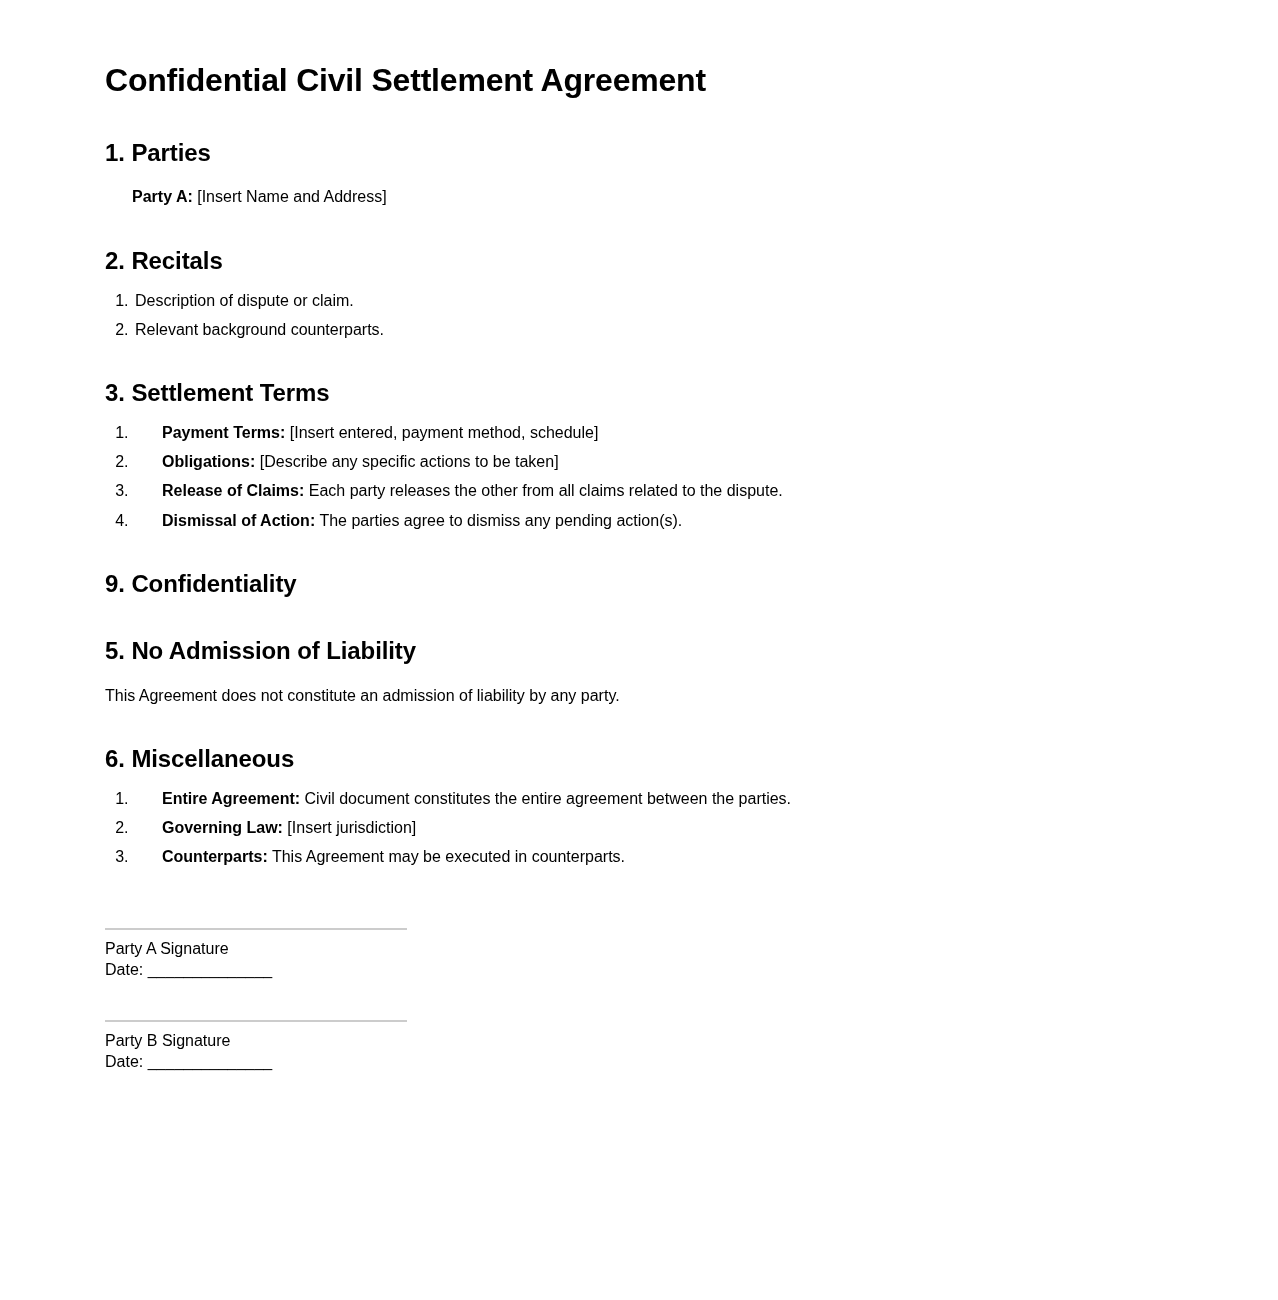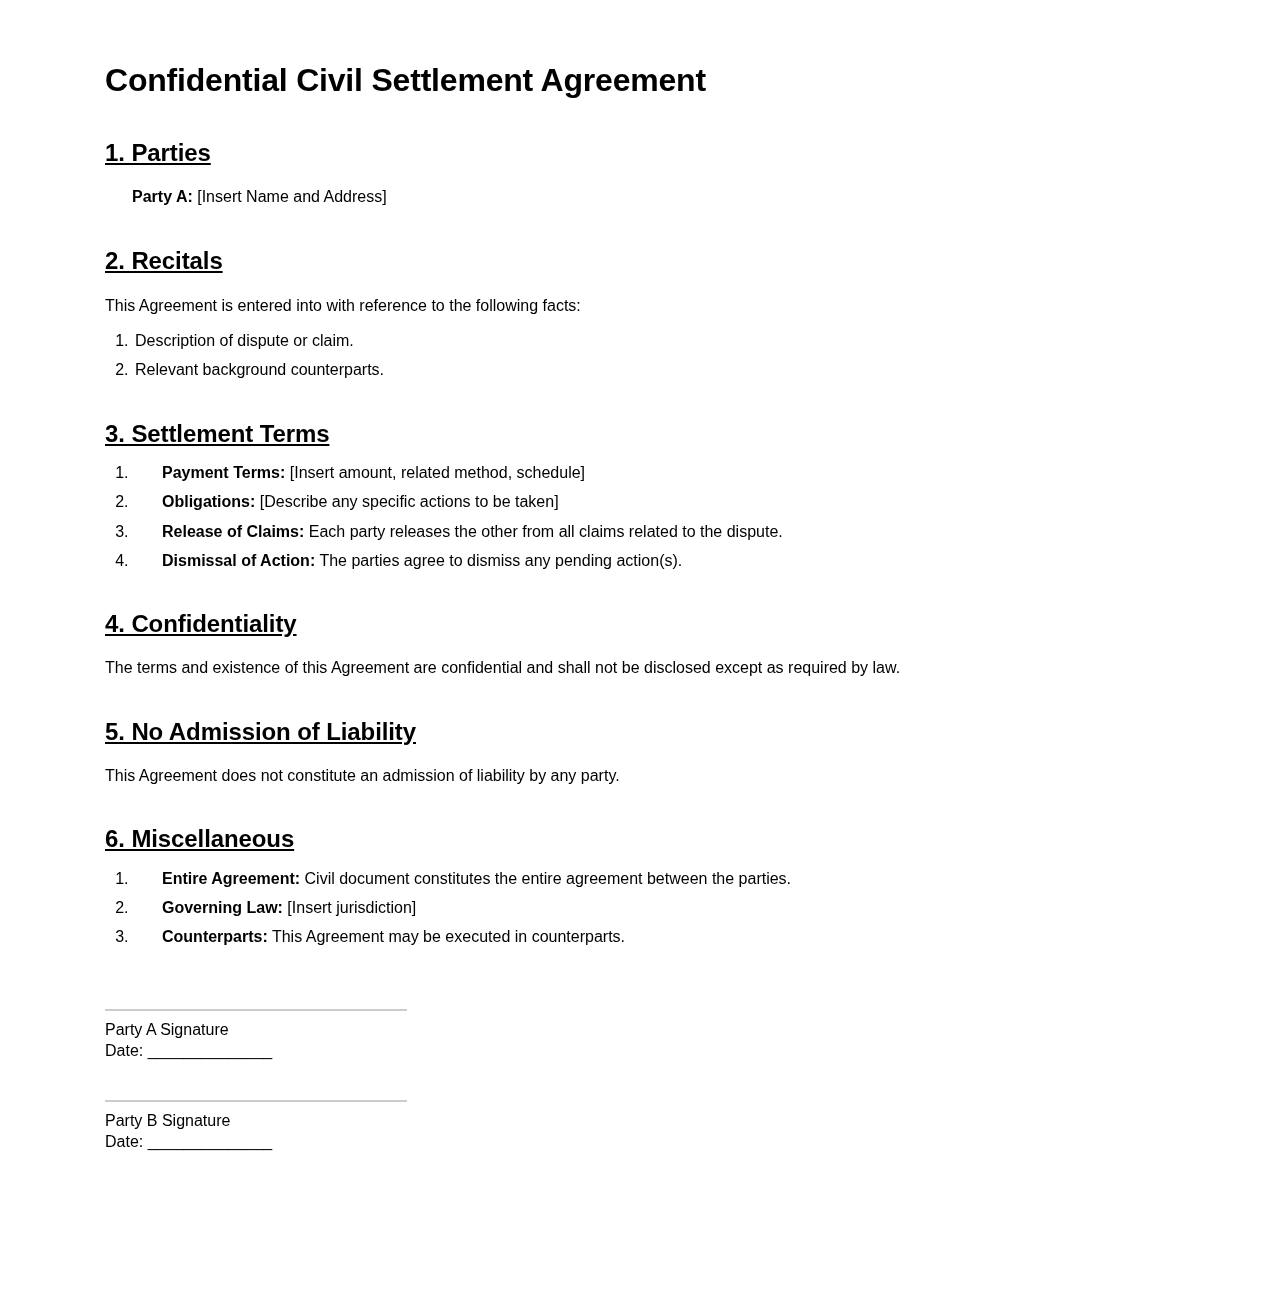--- a/index.html
+++ b/index.html
@@ -34,21 +34,20 @@
     margin: 0;
     padding: 0;
   }
   .section-heading {
     font-size: 24px;
     font-weight: bold;
     line-height: 1.15;
     margin: 40px 0 0 0;
     padding: 0;
     letter-spacing: -0.1px;
-    text-decoration: underline;
   }
   p.body-text {
     font-size: 16px;
     line-height: 1.2;
     margin: 21px 0 0 0;
     padding: 0;
   }
   p.party-line {
     font-size: 16px;
     line-height: 1.25;
@@ -112,52 +111,50 @@
 
   <section class="section">
     <h2 class="section-heading">1. Parties</h2>
     <p class="party-line first">
       <span class="lbl">Party A:</span><span> [Insert Name and Address]</span>
     </p>
   </section>
 
   <section class="section">
     <h2 class="section-heading">2. Recitals</h2>
-    <p class="body-text">This Agreement is entered into with reference to the following facts:</p>
     <ol class="doc-list">
       <li>
         <span>Description of dispute or claim.</span>
       </li>
       <li>
         <span>Relevant background counterparts.</span>
       </li>
     </ol>
   </section>
 
   <section class="section">
     <h2 class="section-heading">3. Settlement Terms</h2>
     <ol class="doc-list">
       <li>
-        <span class="lbl">Payment Terms:</span><span> [Insert amount, related method, schedule]</span>
+        <span class="lbl">Payment Terms:</span><span> [Insert entered, payment method, schedule]</span>
       </li>
       <li>
         <span class="lbl">Obligations:</span><span> [Describe any specific actions to be taken]</span>
       </li>
       <li>
         <span class="lbl">Release of Claims:</span><span> Each party releases the other from all claims related to the dispute.</span>
       </li>
       <li>
         <span class="lbl">Dismissal of Action:</span><span> The parties agree to dismiss any pending action(s).</span>
       </li>
     </ol>
   </section>
 
   <section class="section">
-    <h2 class="section-heading">4. Confidentiality</h2>
-    <p class="body-text">The terms and existence of this Agreement are confidential and shall not be disclosed except as required by law.</p>
+    <h2 class="section-heading">9. Confidentiality</h2>
   </section>
 
   <section class="section">
     <h2 class="section-heading">5. No Admission of Liability</h2>
     <p class="body-text">This Agreement does not constitute an admission of liability by any party.</p>
   </section>
 
   <section class="section">
     <h2 class="section-heading">6. Miscellaneous</h2>
     <ol class="doc-list">

